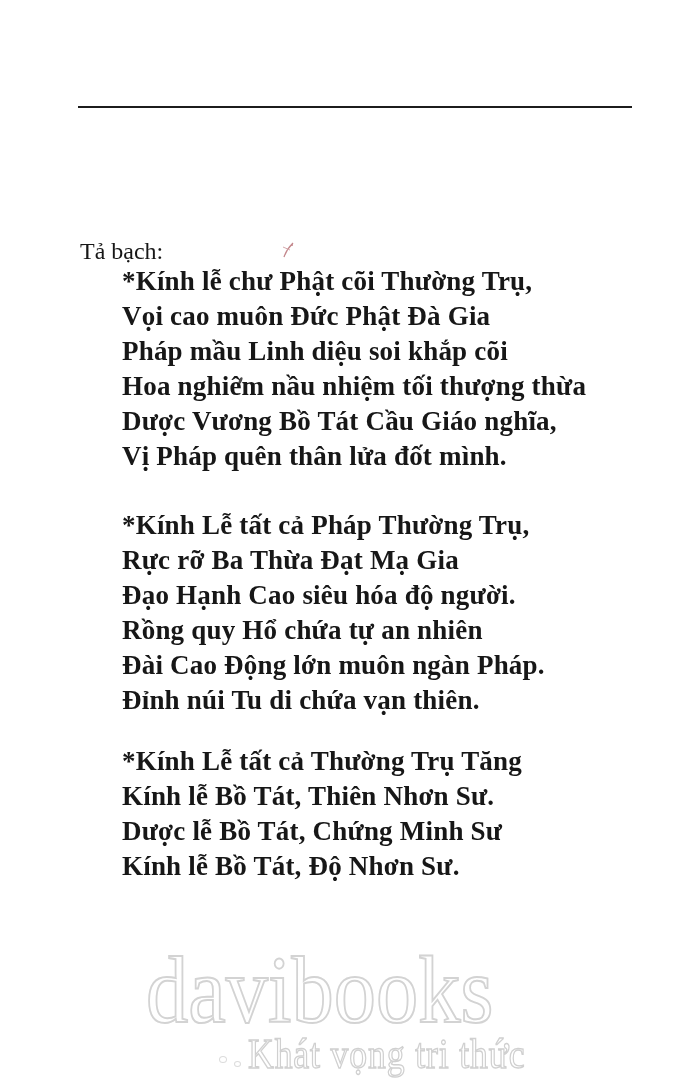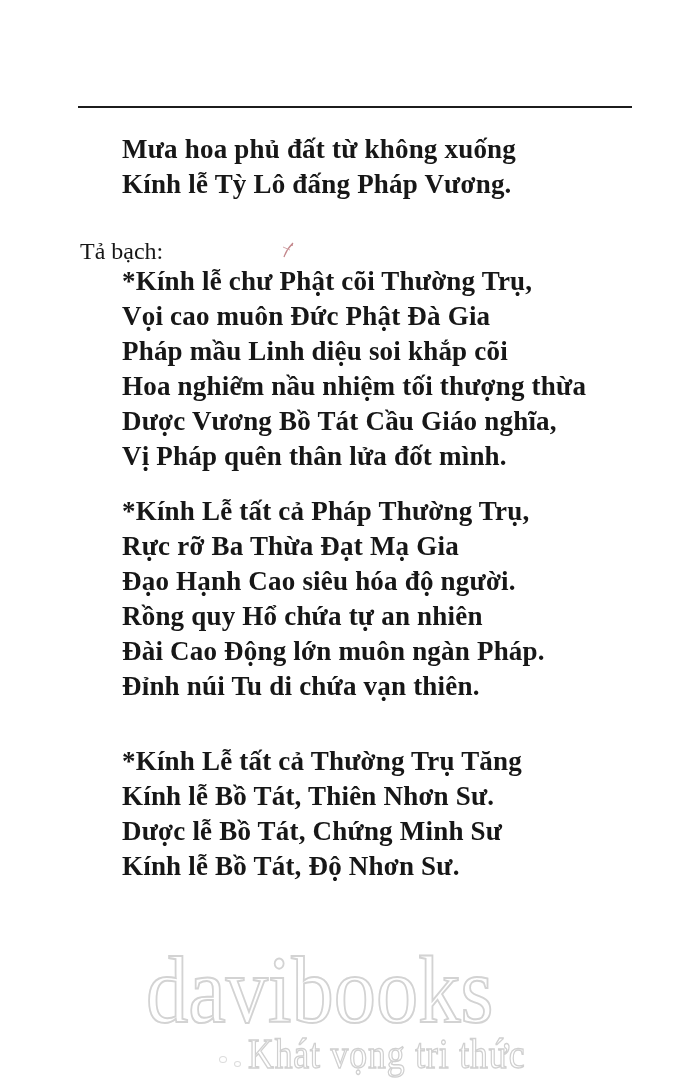--- a/index.html
+++ b/index.html
@@ -48,21 +48,21 @@
     left: 122px;
     font-weight: bold;
     font-size: 27px;
     line-height: 35px;
     white-space: nowrap;
     letter-spacing: 0.2px;
   }
   .verse-line { display: block; }
   .couplet  { top: 132px; }
   .stanza-1 { top: 264px; }
-  .stanza-2 { top: 494px; }
+  .stanza-2 { top: 508px; }
   .stanza-3 { top: 744px; }
   .speaker-label {
     position: absolute;
     left: 80px;
     top: 236px;
     font-size: 24px;
     line-height: 30px;
     font-weight: normal;
     white-space: nowrap;
   }
@@ -123,24 +123,20 @@
     white-space: nowrap;
   }
 </style>
 </head>
 <body>
 
 <div class="page">
 
   <div class="header-rule"></div>
 
-  <div class="verse couplet">
-    <span class="verse-line">Mưa hoa phủ đất từ không xuống</span>
-    <span class="verse-line">Kính lễ Tỳ Lô đấng Pháp Vương.</span>
-  </div>
 
   <div class="speaker-label">Tả bạch:</div>
 
   <svg class="ink-speck" viewBox="0 0 15 18" aria-hidden="true">
     <path d="M3,16 C5,10 9,5 12,2" fill="none" stroke="#b06066" stroke-width="1.3"></path>
     <path d="M2,6 L9,9" fill="none" stroke="#c58a8e" stroke-width="1"></path>
     <circle cx="11" cy="4" r="1" fill="#b06066"></circle>
   </svg>
 
   <div class="verse stanza-1">

